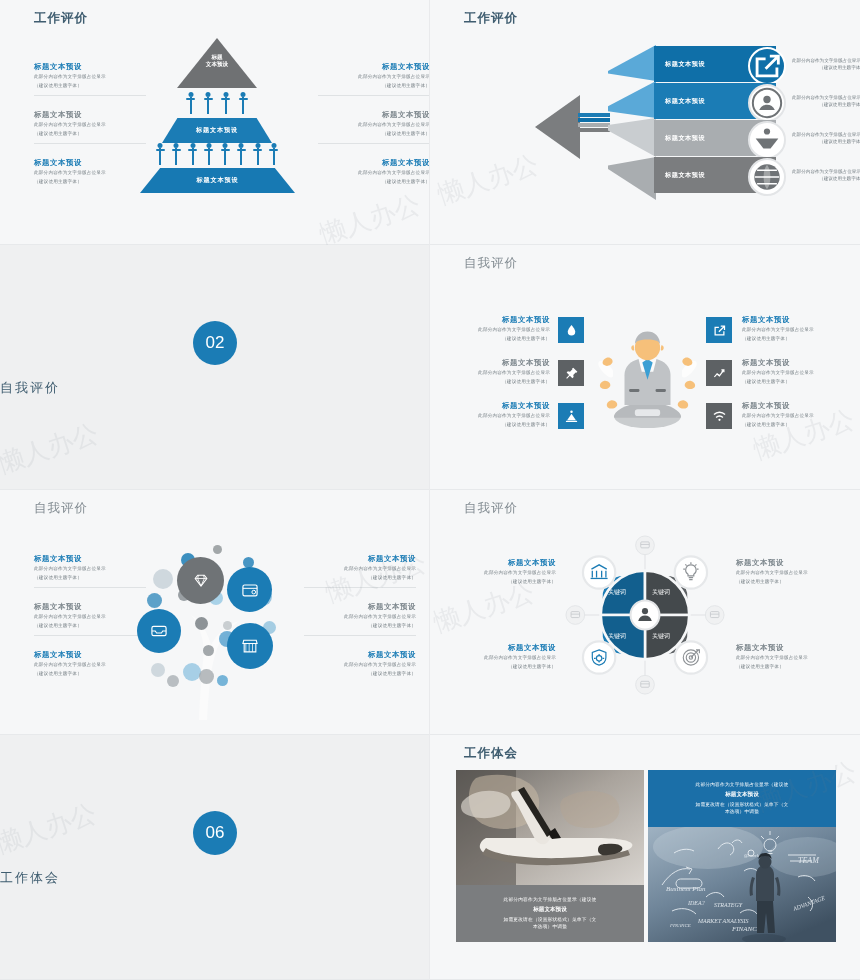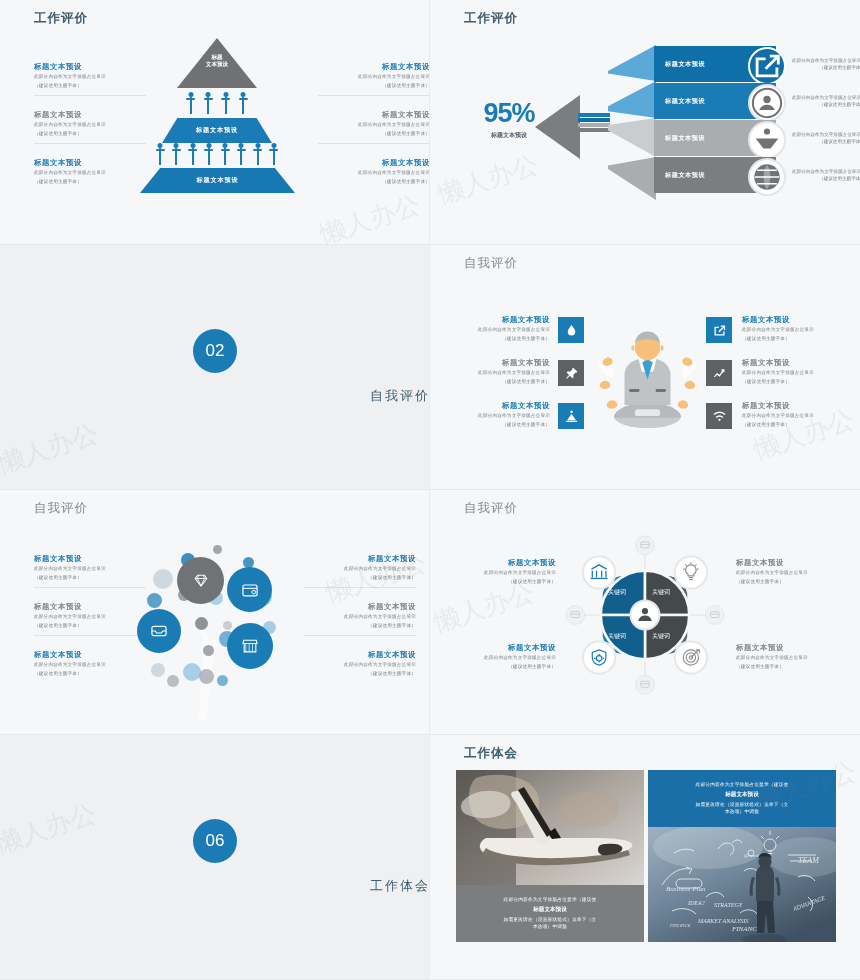--- a/index.html
+++ b/index.html
@@ -86,21 +86,21 @@
   .petalwrap{position:absolute;left:130px;top:40px;width:170px;height:170px;}
 
   
   .ph{position:absolute;overflow:hidden;}
   .phcap{position:absolute;display:flex;flex-direction:column;align-items:center;justify-content:center;
          text-align:center;padding:6px 14px;box-sizing:border-box;}
   .phcap .l1,.phcap .l3{font-size:4.7px;color:#fff;line-height:1.65;letter-spacing:.2px;}
   .phcap .l2{font-size:5.6px;color:#fff;font-weight:bold;margin:2px 0;font-family:"Liberation Serif",serif;}
 
   
-  .secnum{position:absolute;left:0;right:0;top:84px;text-align:right;}
+  .secnum{position:absolute;left:0;right:0;top:76px;text-align:left;}
   .circnum{width:44px;height:44px;border-radius:50%;background:#1b7cb5;margin:0 auto;
            display:flex;align-items:center;justify-content:center;color:#fff;font-size:17px;}
   .sectxt{margin-top:14px;font-size:13px;color:#3f5d70;font-family:"Liberation Serif",serif;letter-spacing:2px;}
 
   .wm{position:absolute;color:rgba(120,130,140,.10);font-size:26px;pointer-events:none;
       font-family:"Liberation Serif",serif;}
 </style>
 </head>
 <body>
 
@@ -217,24 +217,20 @@
           </div>
       </div>
       <div class="band band3">标题文本预设</div>
     </div>
     <div class="wm" style="right:8px;bottom:8px;transform:rotate(-18deg);">懒人办公</div>
   </div>
 
   <div class="slide r">
     <div class="stitle">工作评价</div>
 
-    <div class="pct">
-      <div class="big">95%</div>
-      <div class="sub">标题文本预设</div>
-    </div>
     <div class="arrowhead"></div>
     <div class="shaft" style="top:113px;background:#1b7cb5;"></div>
     <div class="shaft" style="top:118px;background:#0f6fa8;"></div>
     <div class="shaft" style="top:123px;background:#a9adb0;"></div>
     <div class="shaft" style="top:128px;background:#7b7d7f;"></div>
 
     <div class="funnel">
       <div class="fu" style="top:0;height:36px;background:#5aa9d8;clip-path:polygon(100% 0,100% 100%,0 79%,0 72%);"></div>
       <div class="fu" style="top:36px;height:37px;background:#5aa9d8;clip-path:polygon(100% 0,100% 100%,0 82%,0 68%);"></div>
       <div class="fu" style="top:73px;height:39px;background:#c9cdd0;clip-path:polygon(100% 0,100% 100%,0 32%,0 18%);"></div>

